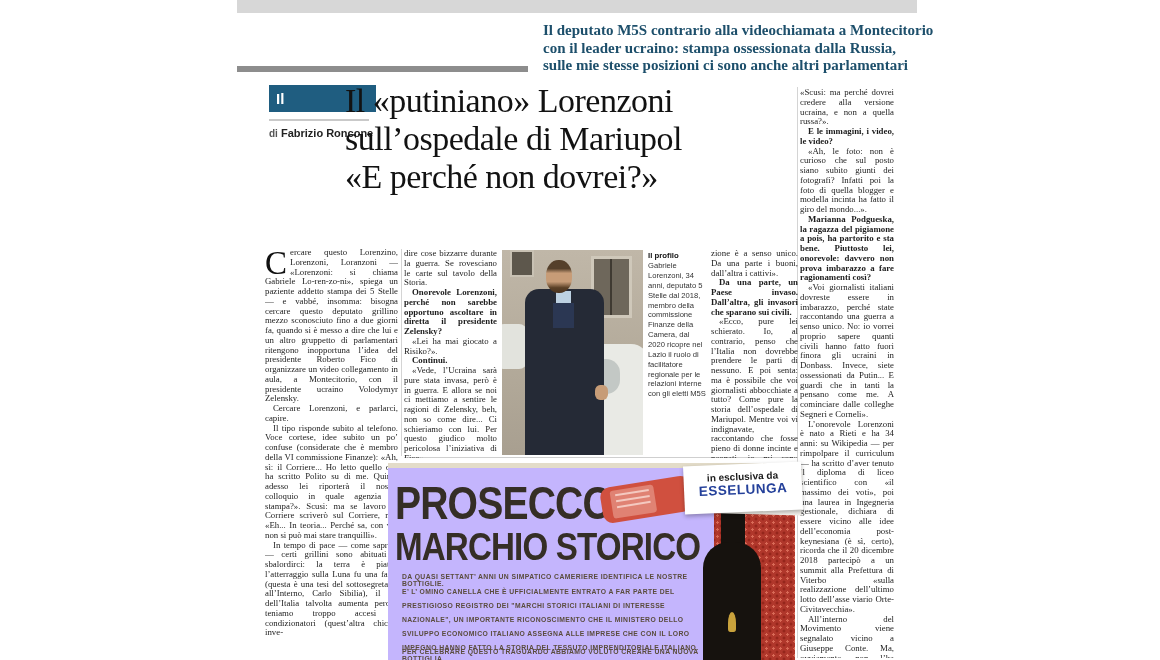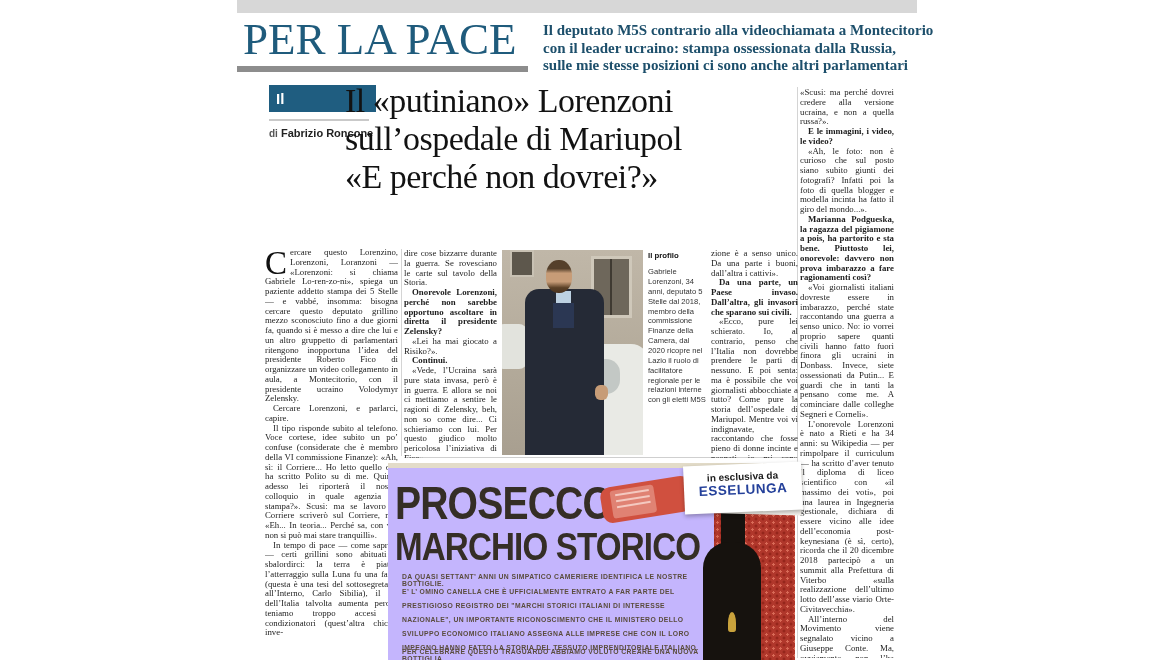--- a/index.html
+++ b/index.html
@@ -63,21 +63,21 @@
   .ph-head{position:absolute;left:31%;top:5%;width:19%;height:16%;border-radius:46%;
            background:linear-gradient(180deg,#55402b 0%,#55402b 26%,#c79c77 40%,#c79c77 66%,#5a4026 84%,#4a3320 100%);}
   .ph-coat{position:absolute;left:16%;top:19%;width:56%;height:84%;background:#252a36;border-radius:14px 14px 0 0;}
   .ph-shirt{position:absolute;left:38%;top:20%;width:11%;height:9%;background:#bdd1e2;}
   .ph-sweater{position:absolute;left:36%;top:26%;width:15%;height:12%;background:#2b3753;}
   .ph-hand{position:absolute;left:66%;top:66%;width:9%;height:7%;background:#c79c77;border-radius:40%;}
 
   
   .caption{position:absolute;left:648px;top:251px;width:59px;font-family:"Liberation Sans",sans-serif;
            font-size:7.6px;line-height:1.3;color:#333;}
-  .caption .ct{font-weight:bold;color:#111;margin-bottom:6px;font-size:7.8px;}
+  .caption .ct{font-weight:bold;color:#111;margin-bottom:0;font-size:7.8px;}
 
   
   .ad{position:absolute;left:388px;top:463px;width:407px;height:197px;background:#c4b5fd;overflow:visible;}
   .ad-edge{position:absolute;left:0;top:0;width:100%;height:5px;background:#e3dcc9;}
   .ad-t1,.ad-t2{position:absolute;font-family:"Liberation Sans",sans-serif;font-weight:bold;color:#352e26;
                 transform:scaleX(.85);transform-origin:left top;letter-spacing:-1px;line-height:1;white-space:nowrap;}
   .ad-t1{left:7px;top:17px;font-size:46px;}
   .ad-t2{left:7px;top:64px;font-size:39px;}
   .ad-small{position:absolute;font-family:"Liberation Sans",sans-serif;font-weight:bold;color:#5a4c3d;
             font-size:6.8px;letter-spacing:.4px;}
@@ -109,21 +109,20 @@
   .ess .l1{margin-top:7px;font-size:10px;font-weight:bold;color:#1a1a1a;}
   .ess .l2{font-size:13.5px;font-weight:bold;color:#24409a;letter-spacing:.5px;}
 </style>
 </head>
 <body>
 
 <div id="page">
 
   <div class="topbar"></div>
 
-  <div class="kicker">PER LA PACE</div>
   <div class="kicker-rule"></div>
 
   <div class="deck">
     <div>Il deputato M5S contrario alla videochiamata a Montecitorio</div>
     <div>con il leader ucraino: stampa ossessionata dalla Russia,</div>
     <div>sulle mie stesse posizioni ci sono anche altri parlamentari</div>
   </div>
 
   <div class="badge">Il personaggio</div>
   <div class="badge-rule"></div>

